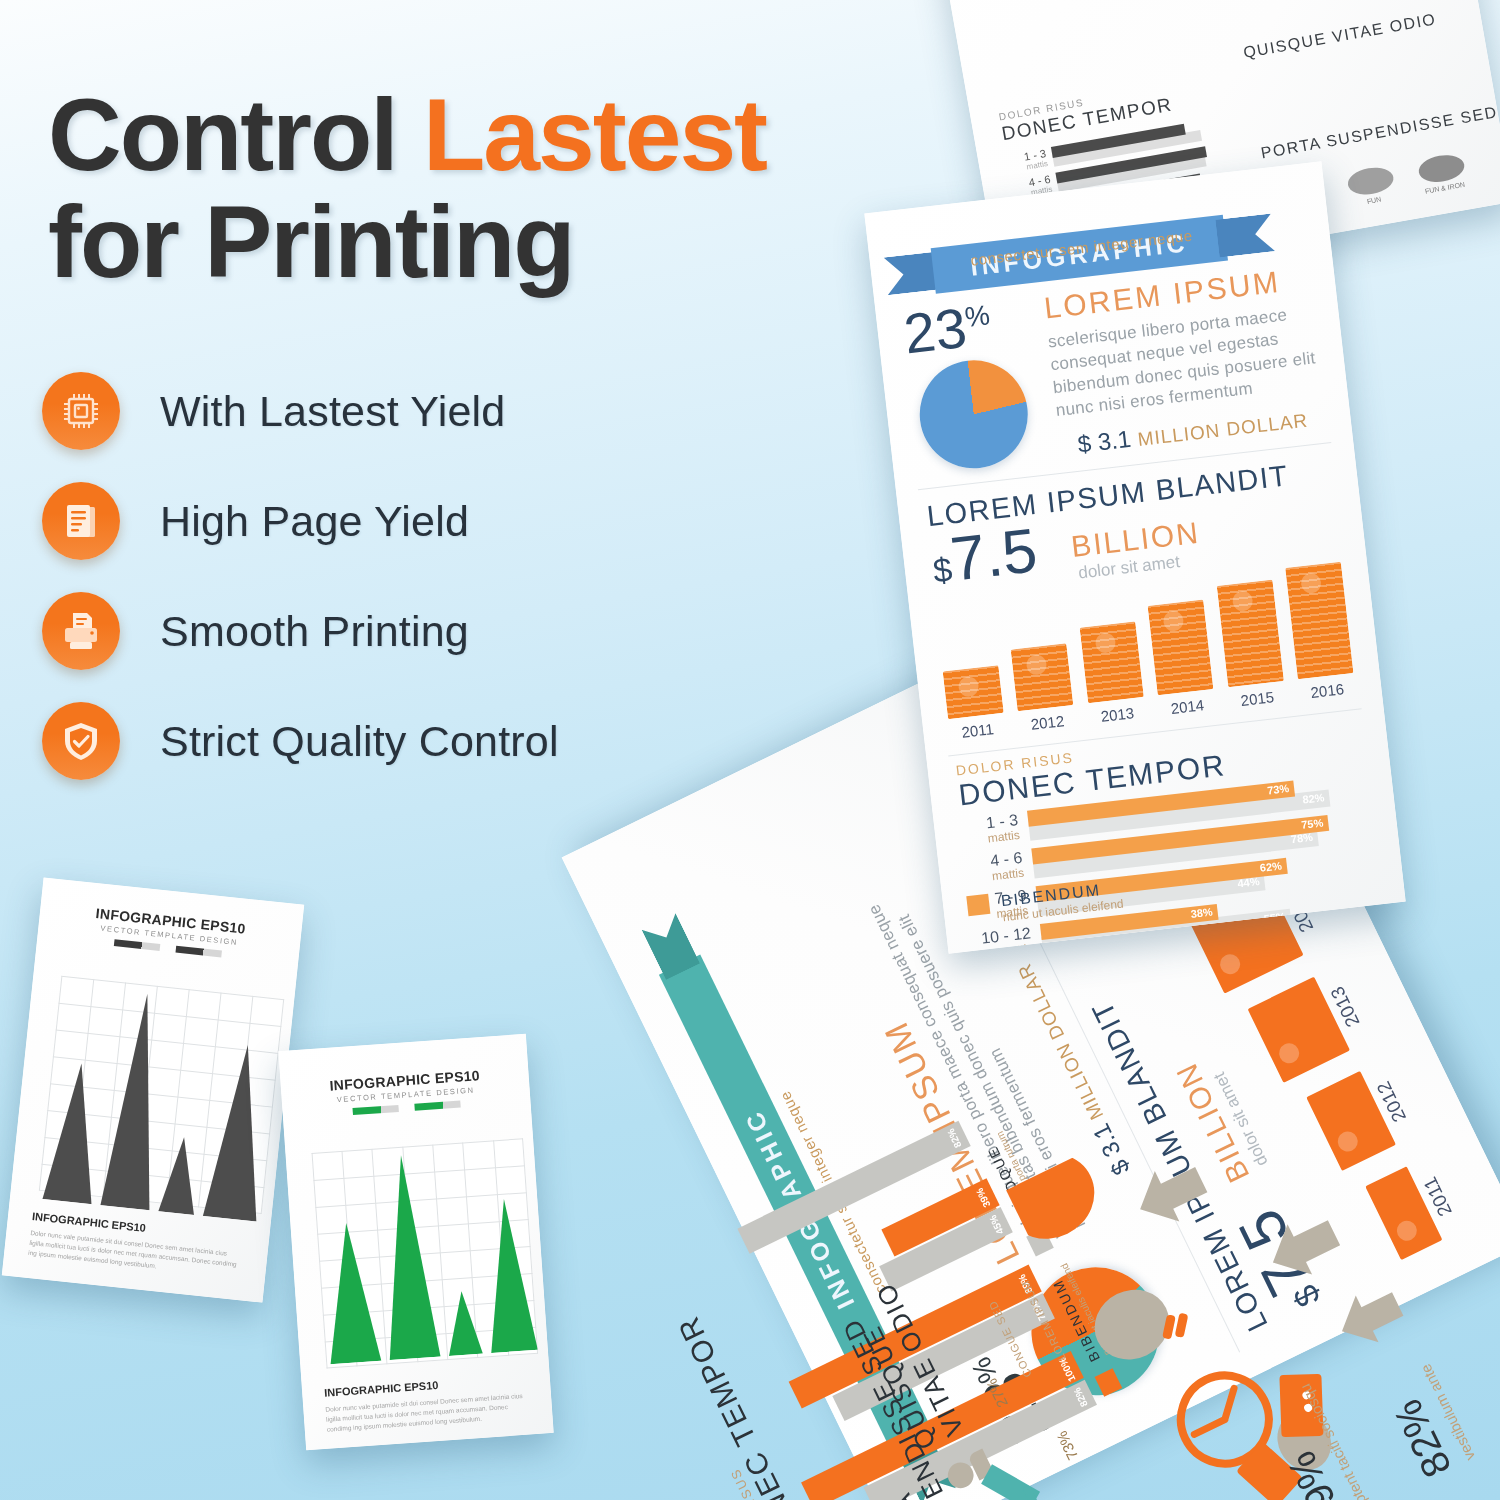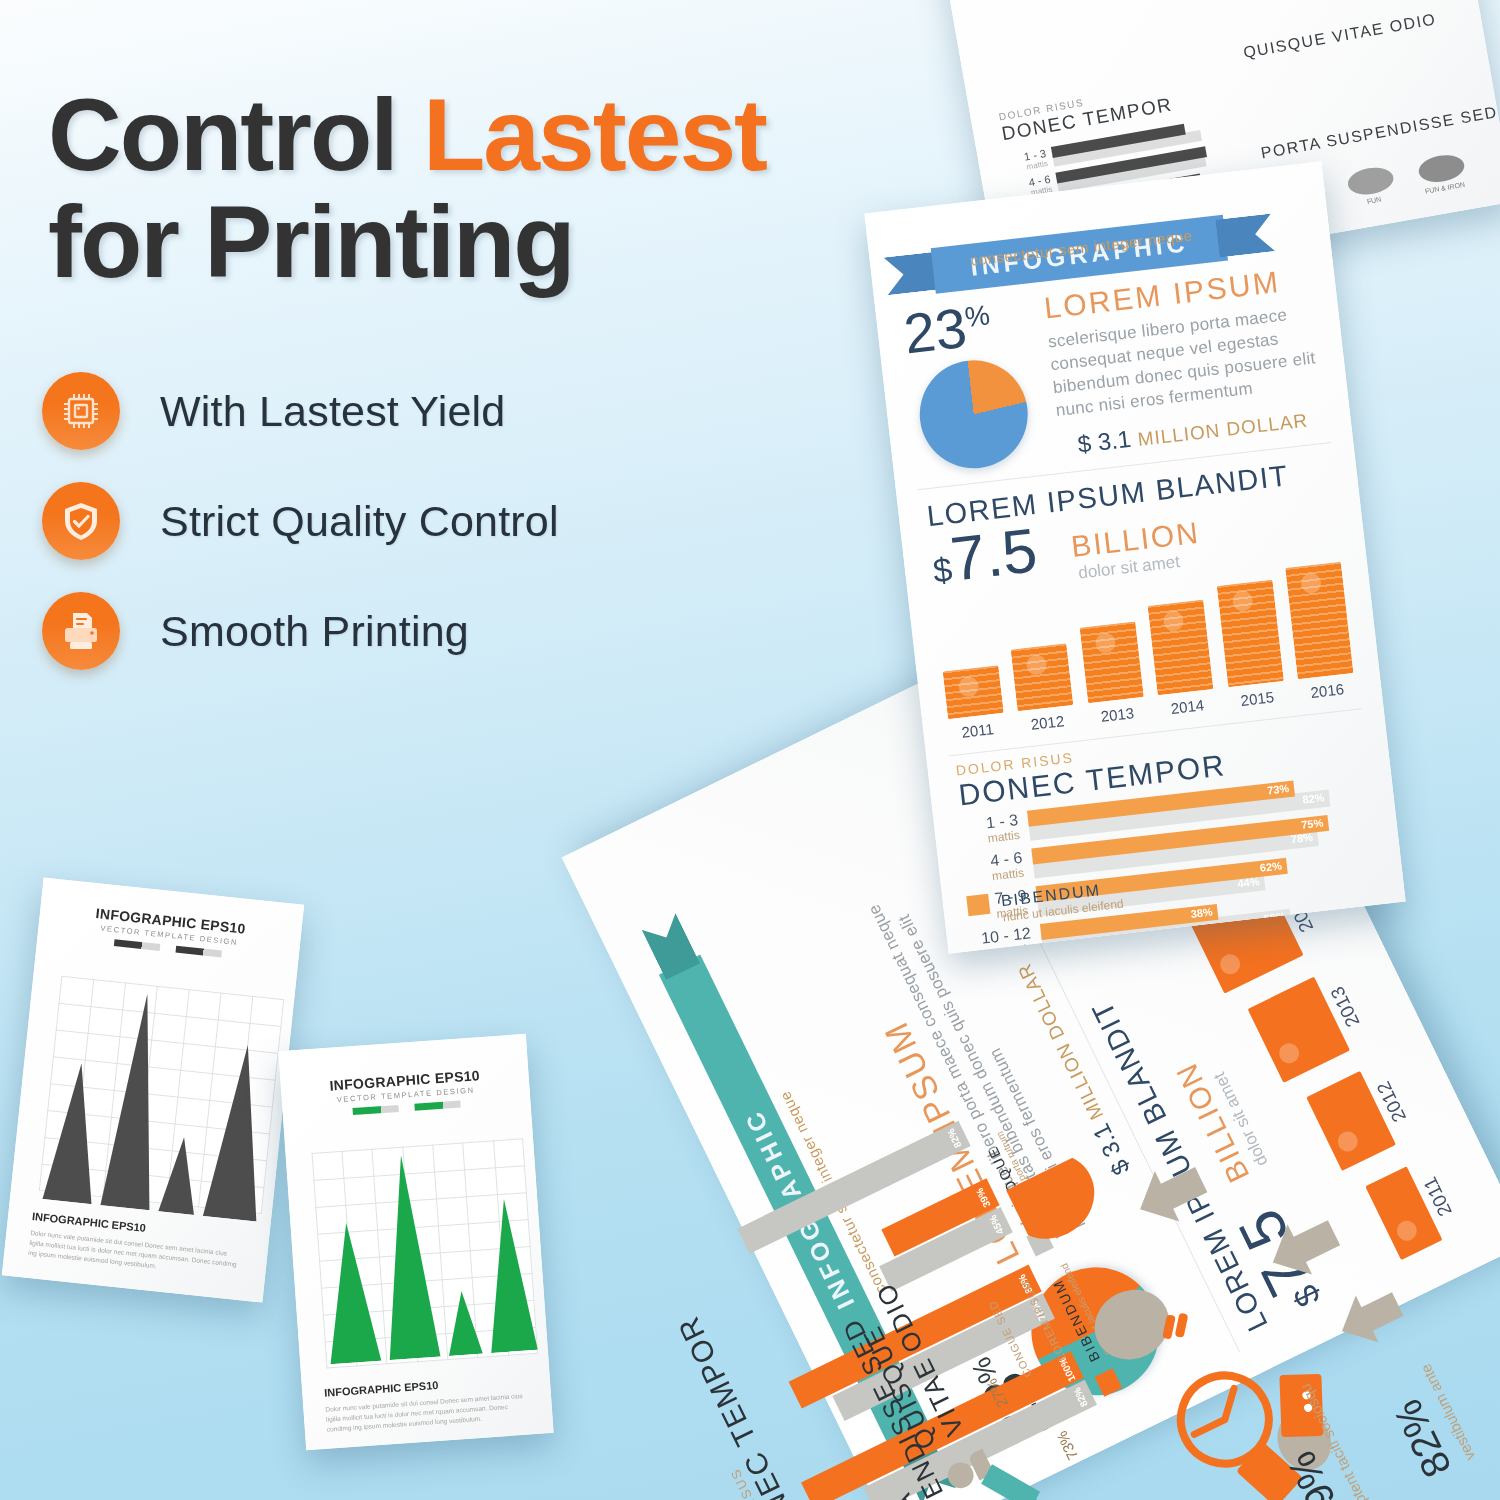--- a/index.html
+++ b/index.html
@@ -177,44 +177,57 @@
         <svg viewBox="0 0 48 48" fill="none" stroke="#ffe2cc" stroke-width="2.4">
           <rect x="12" y="12" width="24" height="24" rx="2"></rect>
           <rect x="18" y="18" width="12" height="12" rx="1"></rect>
           <circle cx="21.5" cy="21.5" r="1.4" fill="#ffe2cc" stroke="none"></circle>
           <path d="M17 12V7M22 12V7M27 12V7M32 12V7M17 41v-5M22 41v-5M27 41v-5M32 41v-5M12 17H7M12 22H7M12 27H7M12 32H7M41 17h-5M41 22h-5M41 27h-5M41 32h-5" stroke-width="2"></path>
         </svg>
       </div>
       <div class="feat-label">With Lastest Yield</div>
     </div>
 
-
     <div class="feat">
       <div class="feat-icon">
         <svg viewBox="0 0 48 48">
-          <path d="M24 6 L40 12 V24 C40 33 33 39.5 24 43 C15 39.5 8 33 8 24 V12 Z" fill="#ffeedf"></path>
-          <path d="M24 11 L35 15 V24.5 C35 31 30 35.8 24 38.4 C18 35.8 13 31 13 24.5 V15 Z" fill="#F4751C"></path>
-          <path d="M17.5 24.5 L22 29 L31 19.5" stroke="#ffeedf" stroke-width="3.2" fill="none" stroke-linecap="round" stroke-linejoin="round"></path>
+          <rect x="30" y="10" width="8" height="30" rx="1.5" fill="#fbd2b2"></rect>
+          <rect x="10" y="8" width="23" height="32" rx="2" fill="#ffeedf"></rect>
+          <rect x="14" y="14" width="15" height="2.6" rx="1.3" fill="#F4751C"></rect>
+          <rect x="14" y="20" width="15" height="2.6" rx="1.3" fill="#F4751C"></rect>
+          <rect x="14" y="26" width="11" height="2.6" rx="1.3" fill="#F4751C"></rect>
+          <rect x="14" y="32" width="8" height="2.6" rx="1.3" fill="#F4751C"></rect>
         </svg>
       </div>
-      <div class="feat-label">Strict Quality Control</div>
+      <div class="feat-label">High Page Yield</div>
     </div>
 
     <div class="feat">
       <div class="feat-icon">
         <svg viewBox="0 0 48 48">
           <path d="M16 6h14l5 5v10H16z" fill="#ffeedf"></path>
           <rect x="19" y="11" width="11" height="2" rx="1" fill="#F4751C"></rect>
           <rect x="19" y="16" width="8" height="2" rx="1" fill="#F4751C"></rect>
           <rect x="8" y="21" width="32" height="14" rx="2.5" fill="#ffd9bc"></rect>
           <rect x="13" y="35" width="22" height="7" rx="1.5" fill="#ffeedf"></rect>
           <circle cx="35" cy="26" r="1.8" fill="#F4751C"></circle>
         </svg>
       </div>
       <div class="feat-label">Smooth Printing</div>
+    </div>
+
+    <div class="feat">
+      <div class="feat-icon">
+        <svg viewBox="0 0 48 48">
+          <path d="M24 6 L40 12 V24 C40 33 33 39.5 24 43 C15 39.5 8 33 8 24 V12 Z" fill="#ffeedf"></path>
+          <path d="M24 11 L35 15 V24.5 C35 31 30 35.8 24 38.4 C18 35.8 13 31 13 24.5 V15 Z" fill="#F4751C"></path>
+          <path d="M17.5 24.5 L22 29 L31 19.5" stroke="#ffeedf" stroke-width="3.2" fill="none" stroke-linecap="round" stroke-linejoin="round"></path>
+        </svg>
+      </div>
+      <div class="feat-label">Strict Quality Control</div>
     </div>
 
   </div>
 
   <div class="sheet" id="poster-grey">
     <div class="paper-bg"></div>
 
     <div class="g-kick" style="left:28px;top:252px;">DOLOR RISUS</div>
     <div class="g-title" style="left:28px;top:264px;">DONEC TEMPOR</div>
 

